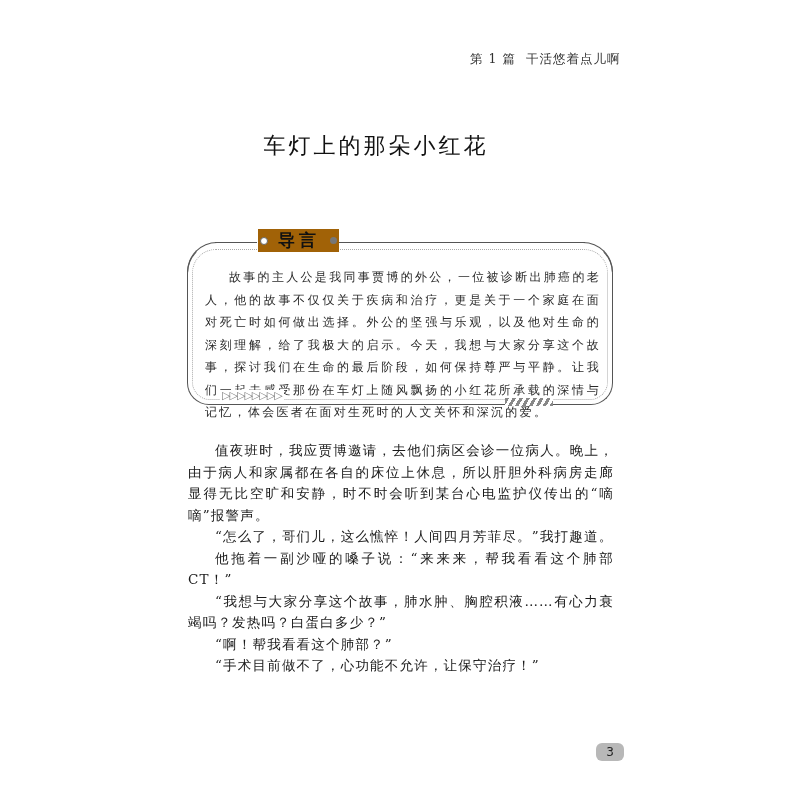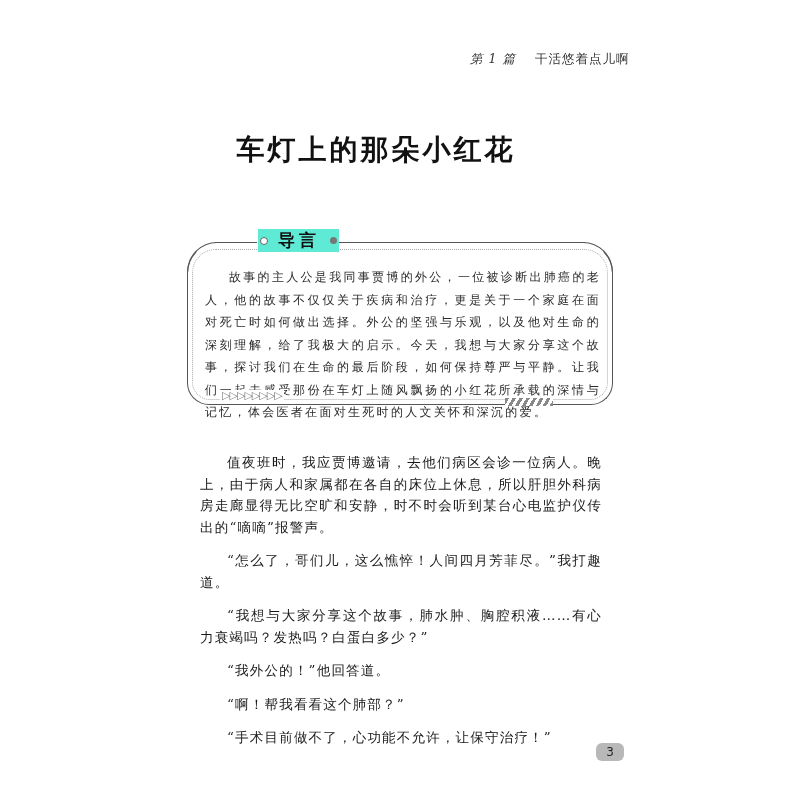--- a/index.html
+++ b/index.html
@@ -18,32 +18,31 @@
     .running-header {
       position: absolute;
       top: 51px;
       left: 470px;
       font-size: 12.5px;
       color: #333;
       letter-spacing: 1px;
       white-space: nowrap;
     }
     .running-header .part {
-      margin-right: 14px;
-      font-style: italic;
+      margin-right: 5px;
     }
     .chapter-title {
       position: absolute;
       top: 131px;
       left: 0;
       width: 752px;
       text-align: center;
       font-family: "DejaVu Sans", "Liberation Sans", sans-serif;
-      font-weight: bold;
-      font-size: 28px;
+      font-weight: normal;
+      font-size: 22px;
       letter-spacing: 3px;
       color: #111;
     }
     
     .intro-box {
       position: absolute;
       left: 187px;
       top: 243px;
       width: 426px;
       height: 162px;
@@ -99,21 +98,21 @@
       border: 1px dotted #aaa;
       border-radius: 24px 24px 18px 18px;
       box-sizing: border-box;
     }
     .intro-heading {
       position: absolute;
       top: 229px;
       left: 258px;
       display: flex;
       align-items: center;
-      background: #5eead4;
+      background: #a16207;
       padding: 0 2px;
     }
     .intro-heading .circle-open {
       width: 6px;
       height: 6px;
       border: 1px solid #666;
       border-radius: 50%;
       background: #fff;
       margin-right: 10px;
     }
@@ -174,21 +173,21 @@
       left: 188px;
       top: 440px;
       width: 426px;
       font-size: 13.5px;
       line-height: 21.5px;
       letter-spacing: 1.2px;
       color: #1a1a1a;
       margin: 0;
     }
     .body-text p {
-      margin: 12px;
+      margin: 0;
       text-indent: 2em;
       text-align: justify;
     }
     .page-number {
       position: absolute;
       left: 596px;
       top: 743px;
       width: 28px;
       height: 18px;
       background: #b8b8b8;
@@ -224,19 +223,19 @@
 </div>
 
 <p class="intro-text">故事的主人公是我同事贾博的外公，一位被诊断出肺癌的老人，他的故事不仅仅关于疾病和治疗，更是关于一个家庭在面对死亡时如何做出选择。外公的坚强与乐观，以及他对生命的深刻理解，给了我极大的启示。今天，我想与大家分享这个故事，探讨我们在生命的最后阶段，如何保持尊严与平静。让我们一起去感受那份在车灯上随风飘扬的小红花所承载的深情与记忆，体会医者在面对生死时的人文关怀和深沉的爱。</p>
 
 <div class="chevrons">▷▷▷▷▷▷▷▷</div>
 <div class="stripes"></div>
 
 <div class="body-text">
   <p>值夜班时，我应贾博邀请，去他们病区会诊一位病人。晚上，由于病人和家属都在各自的床位上休息，所以肝胆外科病房走廊显得无比空旷和安静，时不时会听到某台心电监护仪传出的“嘀嘀”报警声。</p>
   <p>“怎么了，哥们儿，这么憔悴！人间四月芳菲尽。”我打趣道。</p>
+  <p>他拖着一副沙哑的嗓子说：“来来来，帮我看看这个肺部 CT！”</p>
   <p>“我想与大家分享这个故事，肺水肿、胸腔积液……有心力衰竭吗？发热吗？白蛋白多少？”</p>
-  <p>“我外公的！”他回答道。</p>
   <p>“啊！帮我看看这个肺部？”</p>
   <p>“手术目前做不了，心功能不允许，让保守治疗！”</p>
 </div>
 
 <div class="page-number">3</div>
 
 </body></html>

